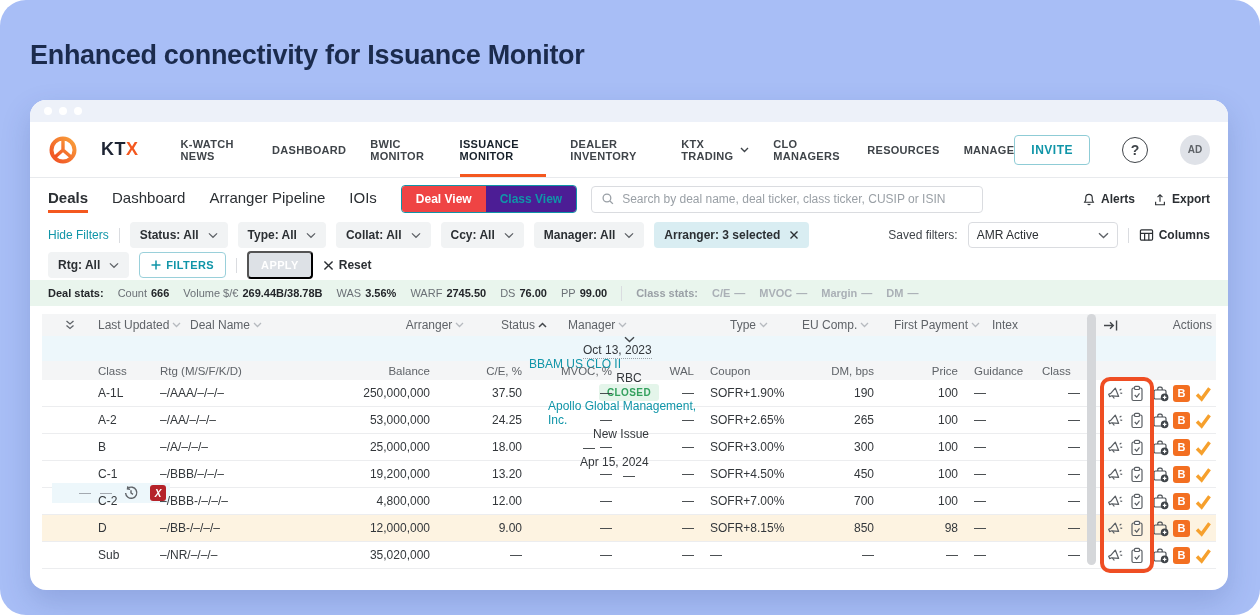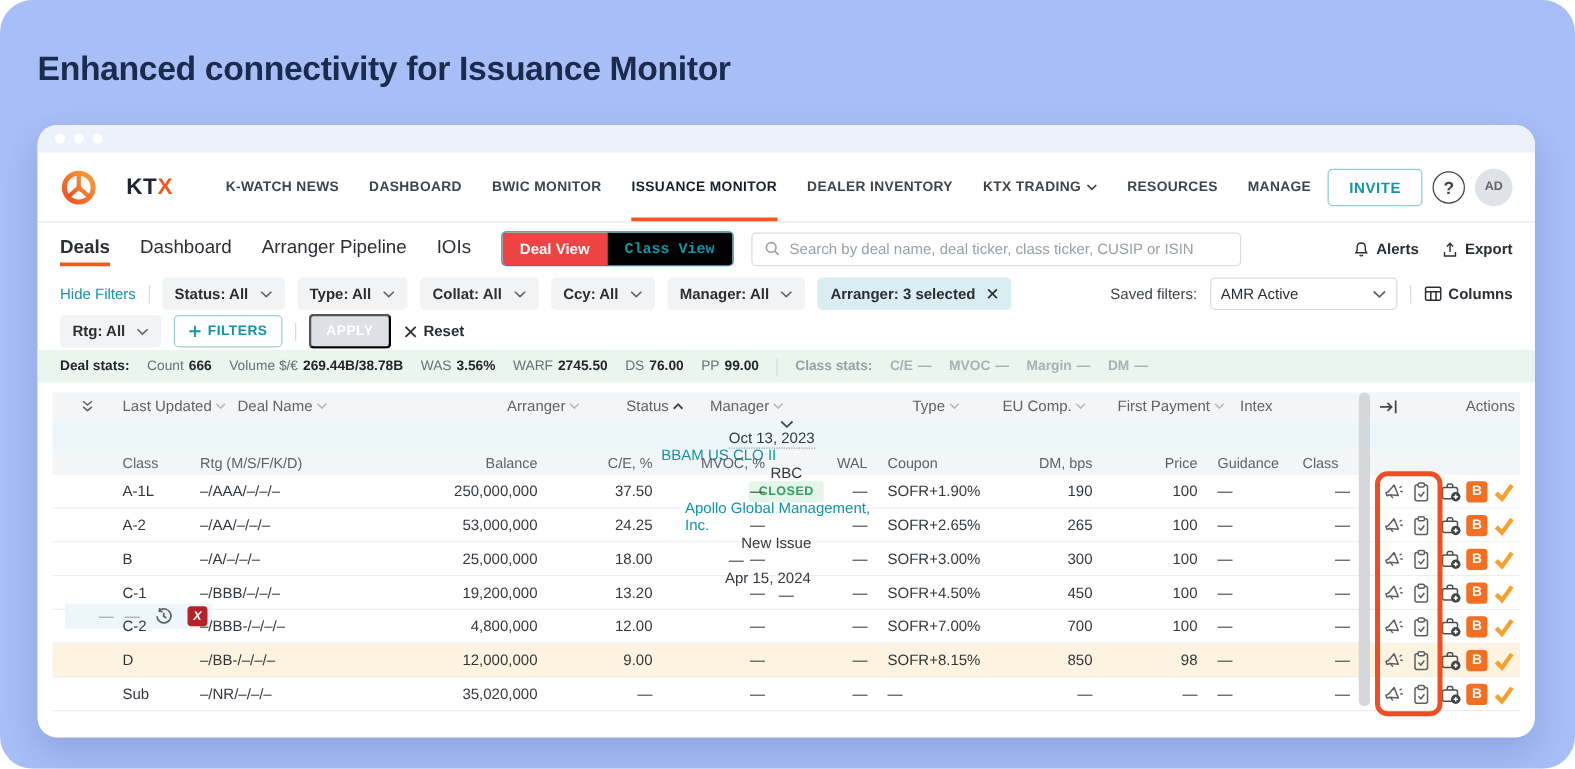--- a/index.html
+++ b/index.html
@@ -12,33 +12,33 @@
   .titlebar { height:22px; background:#edf1f9; display:flex; align-items:center; padding-left:14px; gap:7px; }
   .dot { width:8px; height:8px; border-radius:50%; background:#fff; }
 
   .app-header { height:56px; display:flex; align-items:center; padding:0 18px; border-bottom:1px solid #e8eaed; }
   .logo { display:flex; align-items:center; gap:7px; margin-right:42px; }
   .logo-text { font-size:18px; font-weight:800; color:#1d2433; letter-spacing:0.5px;margin-left:16px; }
   .logo-text .x { color:#f4581f; }
   .main-nav { display:flex; height:100%; gap:24px; }
   .nav-item { display:flex; align-items:center; gap:4px; height:100%; font-size:11px; font-weight:600; color:#3f4449; letter-spacing:0.3px; border-bottom:3px solid transparent; padding-top:3px; cursor:pointer; }
   .nav-item.active { color:#17202a; font-weight:800; border-bottom-color:#f4581f; }
-  .header-right { margin-left:auto; display:flex; align-items:center; gap:8px; }
+  .header-right { margin-left:auto; display:flex; align-items:center; gap:32px; }
   .invite-btn { border:1px solid #8fccd6; color:#1095a8; background:#fff; font-weight:800; font-size:12px; letter-spacing:0.5px; padding:7px 16px; border-radius:4px; cursor:pointer; }
   .help-circle { width:26px; height:26px; border:1.6px solid #3f4449; border-radius:50%; display:flex; align-items:center; justify-content:center; font-size:14px; font-weight:700; color:#3f4449; cursor:pointer; }
   .avatar { width:30px; height:30px; border-radius:50%; background:#dfe2e8; display:flex; align-items:center; justify-content:center; font-size:10px; font-weight:700; color:#5f6368; }
 
   .subnav { height:42px; display:flex; align-items:center; padding:0 18px; }
   .page-tabs { display:flex; gap:24px; align-items:center; }
   .page-tab { font-size:15px; color:#2b2f33; cursor:pointer; padding:4px 0; border-bottom:3px solid transparent; }
   .page-tab.active { font-weight:700; border-bottom-color:#f4581f; }
   .view-toggle { display:flex; margin-left:24px; border:1px solid #1095a8; border-radius:4px; overflow:hidden; }
   .view-opt { font-size:12px; font-weight:700; padding:6px 14px; cursor:pointer; }
   .view-opt.on { background:#ef4444; color:#fff; }
-  .view-opt.off { background:#000000; color:#1095a8;font-family:Liberation Mono, monospace; }
+  .view-opt.off { background:#4c1d95; color:#1095a8; }
   .search-box { display:flex; align-items:center; gap:7px; margin-left:14px; width:392px; height:27px; border:1px solid #dadce0; border-radius:4px; padding:0 9px; background:#fff; }
   .search-input { border:none; outline:none; flex:1; font-size:12px; color:#3c4043; font-family:"Liberation Sans",sans-serif; }
   .search-input::placeholder { color:#9aa0a6; }
   .subnav-right { margin-left:auto; display:flex; align-items:center; gap:18px; }
   .icon-link { display:flex; align-items:center; gap:5px; font-size:12px; font-weight:600; color:#2b2f33; cursor:pointer; }
 
   .filters-row { display:flex; align-items:center; padding:0 18px; height:30px; gap:10px; }
   .link-teal { color:#1095a8; font-size:12px; cursor:pointer; }
   .sep { width:1px; height:15px; background:#dadce0; }
   .chip { display:flex; align-items:center; gap:9px; background:#f1f3f4; border-radius:4px; padding:6px 10px; font-size:12px; font-weight:600; color:#2b2f33; cursor:pointer; }
@@ -155,20 +155,24 @@
   </div>
           <div class="nav-item">
     <span class="nav-label">KTX TRADING</span>
     <span class="nav-caret">
       <svg width="9" height="6" viewBox="0 0 9 6">
                 <path d="M1 1l3.5 3.5L8 1" fill="none" stroke="#3f4449" stroke-width="1.4"></path>
               </svg>
     </span>
   </div>
           <div class="nav-item">
+    <span class="nav-label">CLO MANAGERS</span>
+
+  </div>
+          <div class="nav-item">
     <span class="nav-label">RESOURCES</span>
 
   </div>
           <div class="nav-item">
     <span class="nav-label">MANAGE</span>
 
   </div>
         </div>
       <div class="header-right">
         <button class="invite-btn">INVITE</button>

